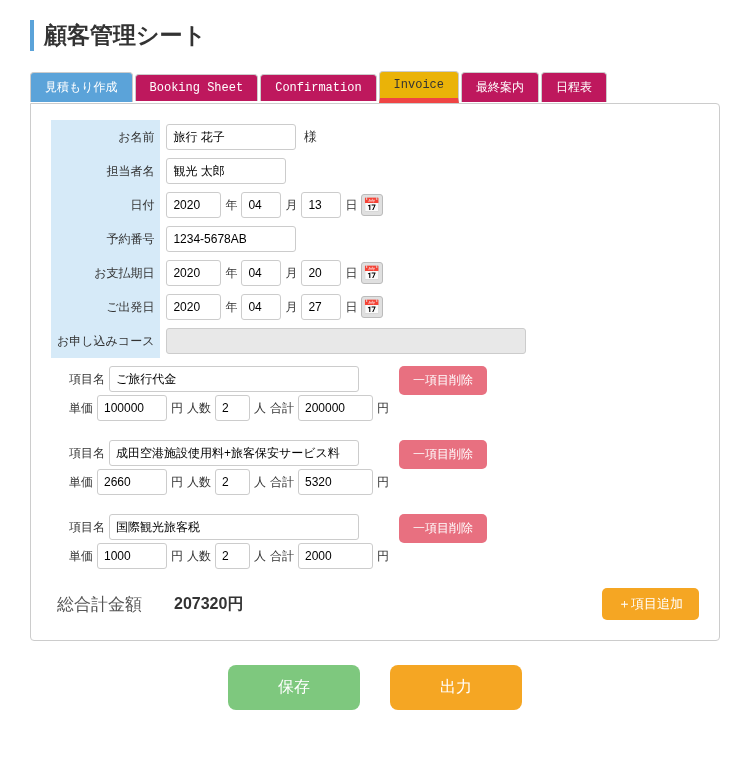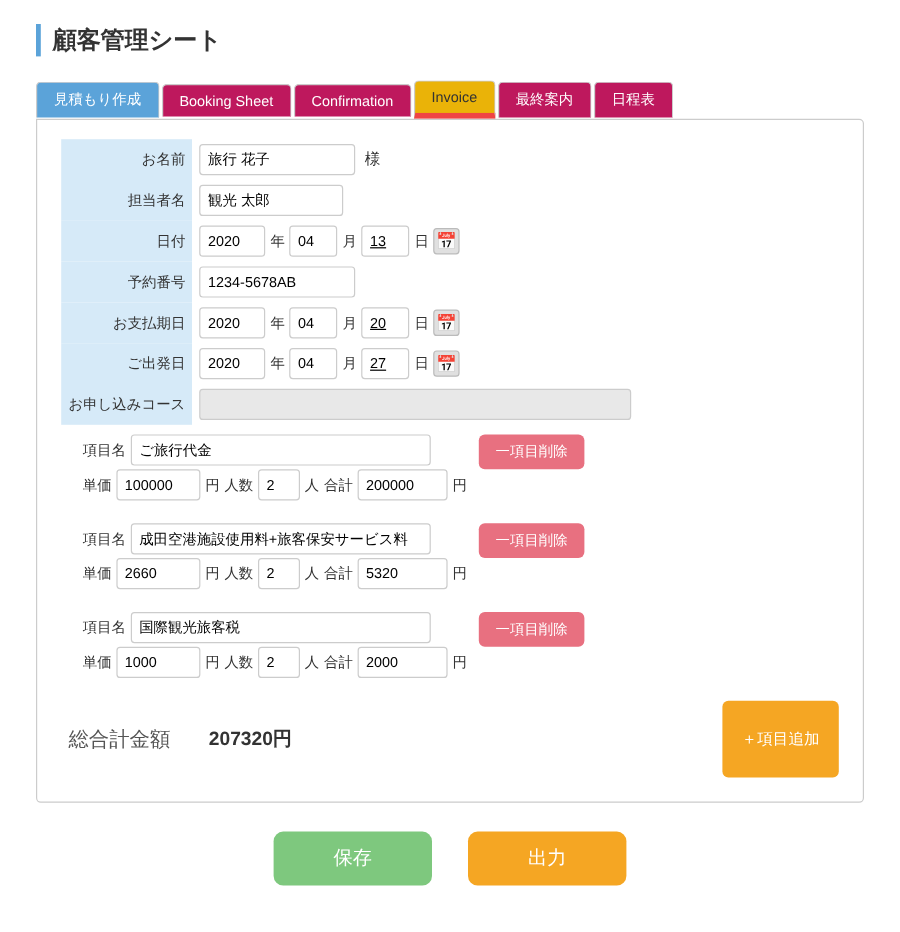--- a/index.html
+++ b/index.html
@@ -8,21 +8,21 @@
       background: #fff;
       color: #333;
       font-size: 13px;
       width: 750px;
       min-height: 777px;
     }
     .page-wrapper {
       padding: 20px 30px;
     }
     .page-title {
-      font-size: 20px;
+      font-size: 23px;
       font-weight: bold;
       color: #333;
       border-left: 4px solid #5ba3d9;
       padding-left: 10px;
       margin-bottom: 20px;
     }
     
     .tabs-row {
       display: flex;
       align-items: center;
@@ -32,20 +32,21 @@
     .tab {
       padding: 6px 14px;
       border-radius: 4px 4px 0 0;
       font-size: 12px;
       cursor: pointer;
       border: 1px solid #ccc;
       border-bottom: none;
       background: #7ec8e3;
       color: #fff;
       white-space: nowrap;
+      font-family: Liberation Mono, monospace;
     }
     .tab.active {
       background: #eab308;
       color: #333;
       border-bottom: 5px solid #ef4444;
       z-index: 2;
     }
     .tab.blue {
       background: #5ba3d9;
       color: #fff;
@@ -87,21 +88,21 @@
       border-radius: 3px;
       padding: 3px 6px;
       font-size: 12px;
       height: 26px;
       font-family: inherit;
     }
     .name-input { width: 130px; }
     .tan-input { width: 120px; }
     .year-input { width: 55px; }
     .month-input { width: 40px; }
-    .day-input { width: 40px; text-decoration: underline; }
+    .day-input { width: 40px; }
     .yoyaku-input { width: 130px; }
     .course-input { width: 360px; background: #e8e8e8; color: #999; }
     .date-row {
       display: flex;
       align-items: center;
       gap: 4px;
     }
     .date-sep {
       font-size: 12px;
     }
@@ -165,21 +166,21 @@
       cursor: pointer;
       font-size: 12px;
       white-space: nowrap;
       margin-left: 10px;
     }
     .add-btn {
       background: #f5a623;
       color: #fff;
       border: none;
       border-radius: 5px;
-      padding: 23px 16px;
+      padding: 7px 16px;
       cursor: pointer;
       font-size: 13px;
       white-space: nowrap;
     }
     .billing-row-with-btn {
       display: flex;
       align-items: flex-start;
     }
     .total-label { font-size: 17px; color: #555; margin-right: 16px; }
     .total-value { font-size: 16px; font-weight: bold; color: #333; margin-right: 100px; }

